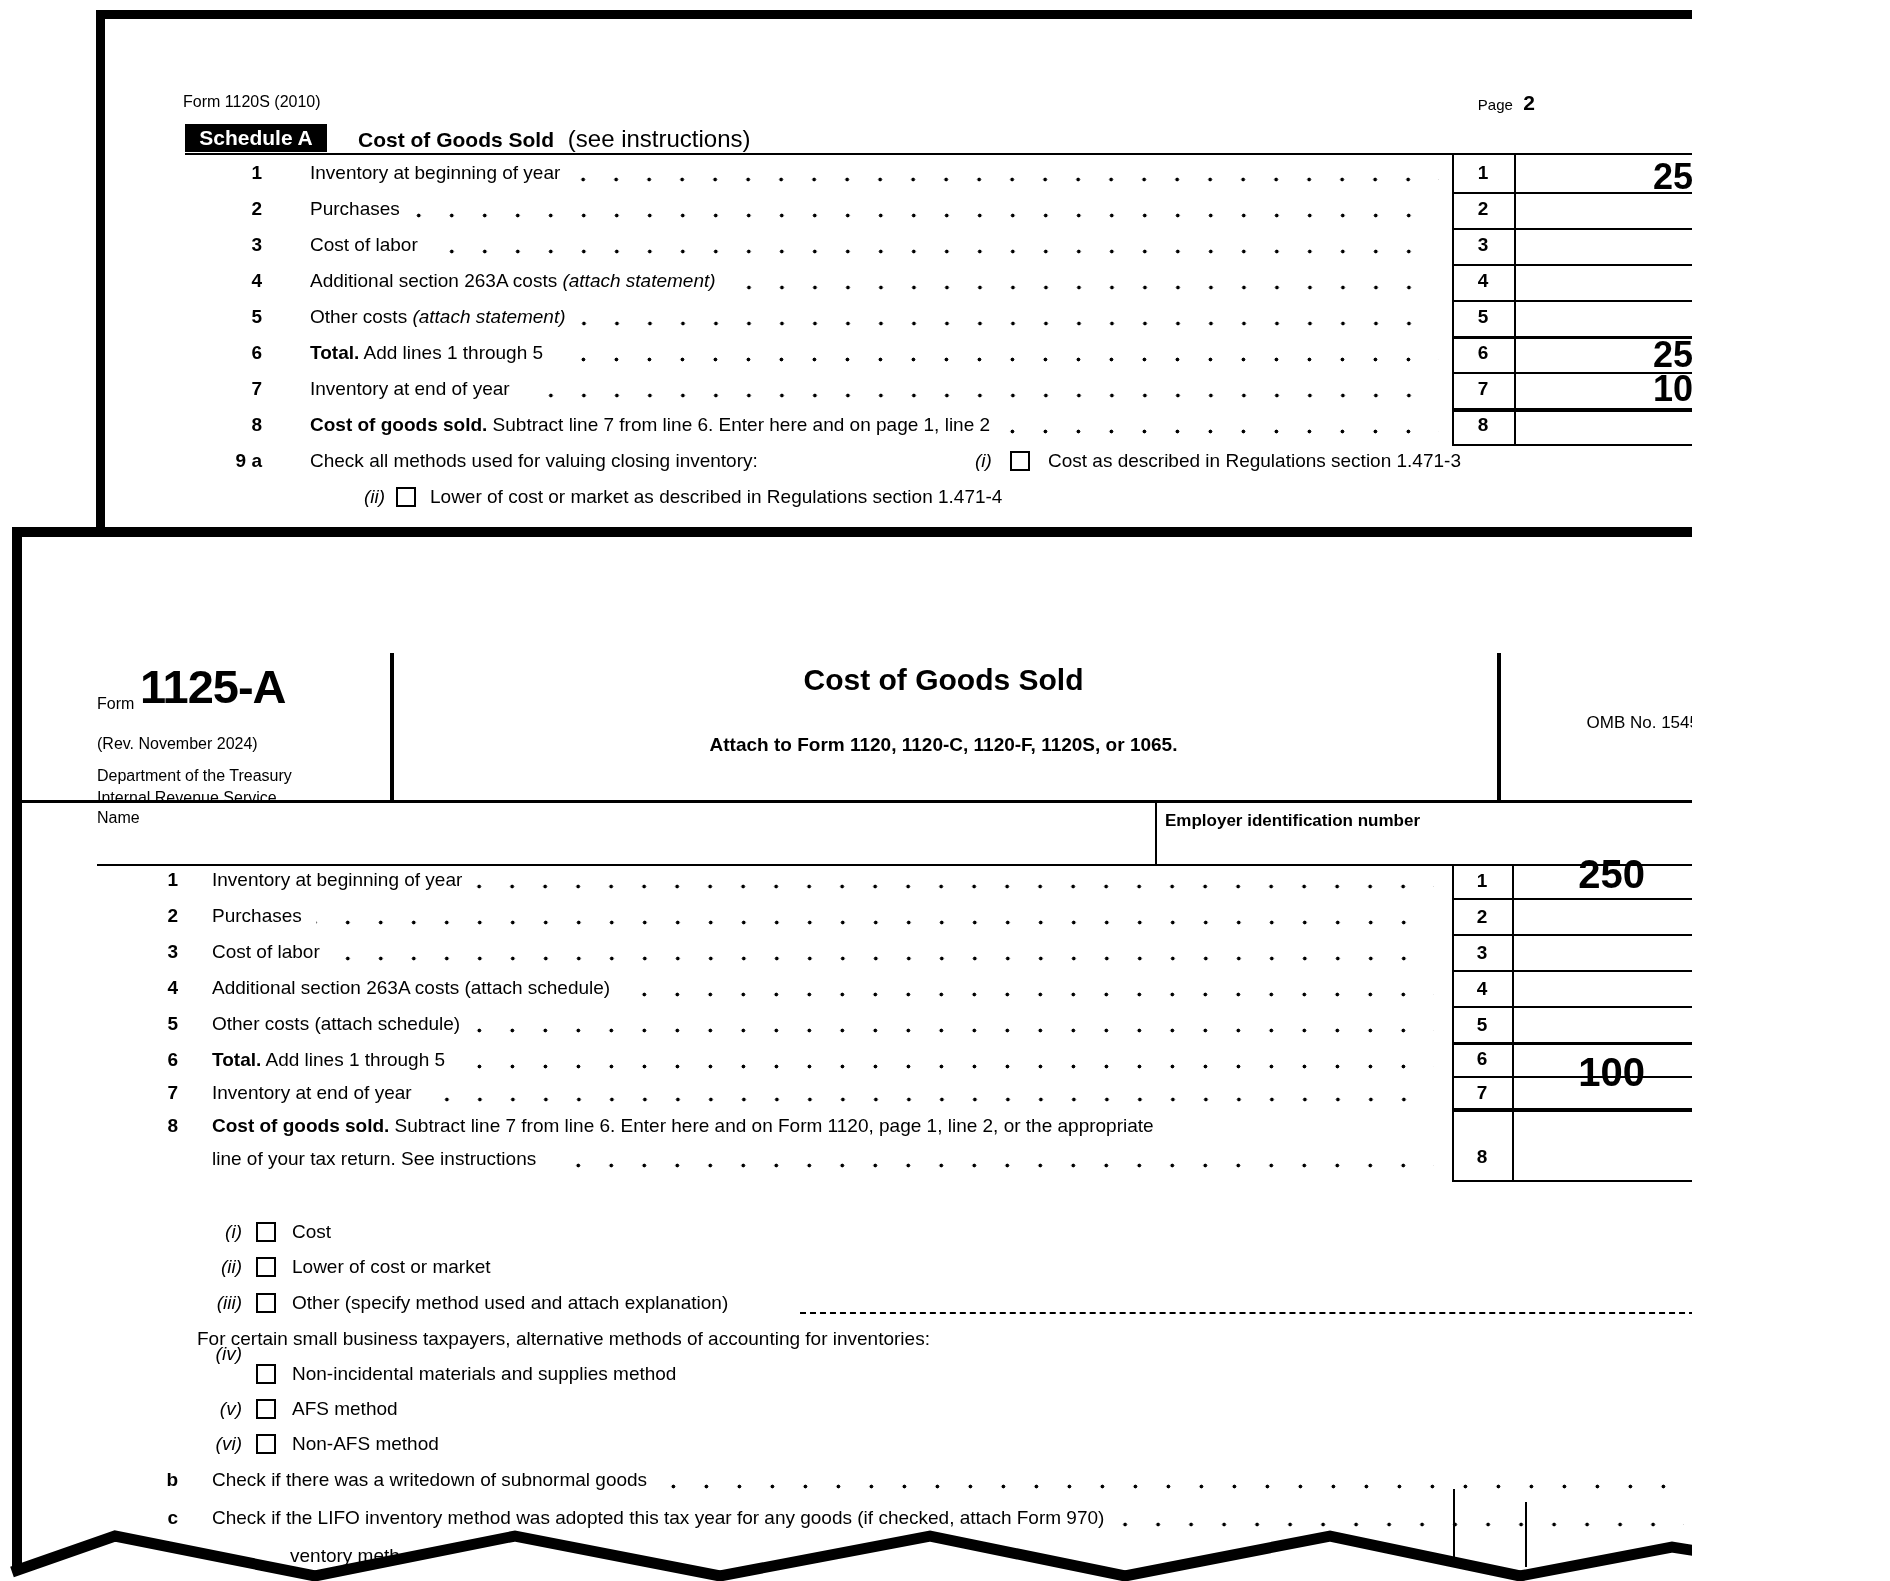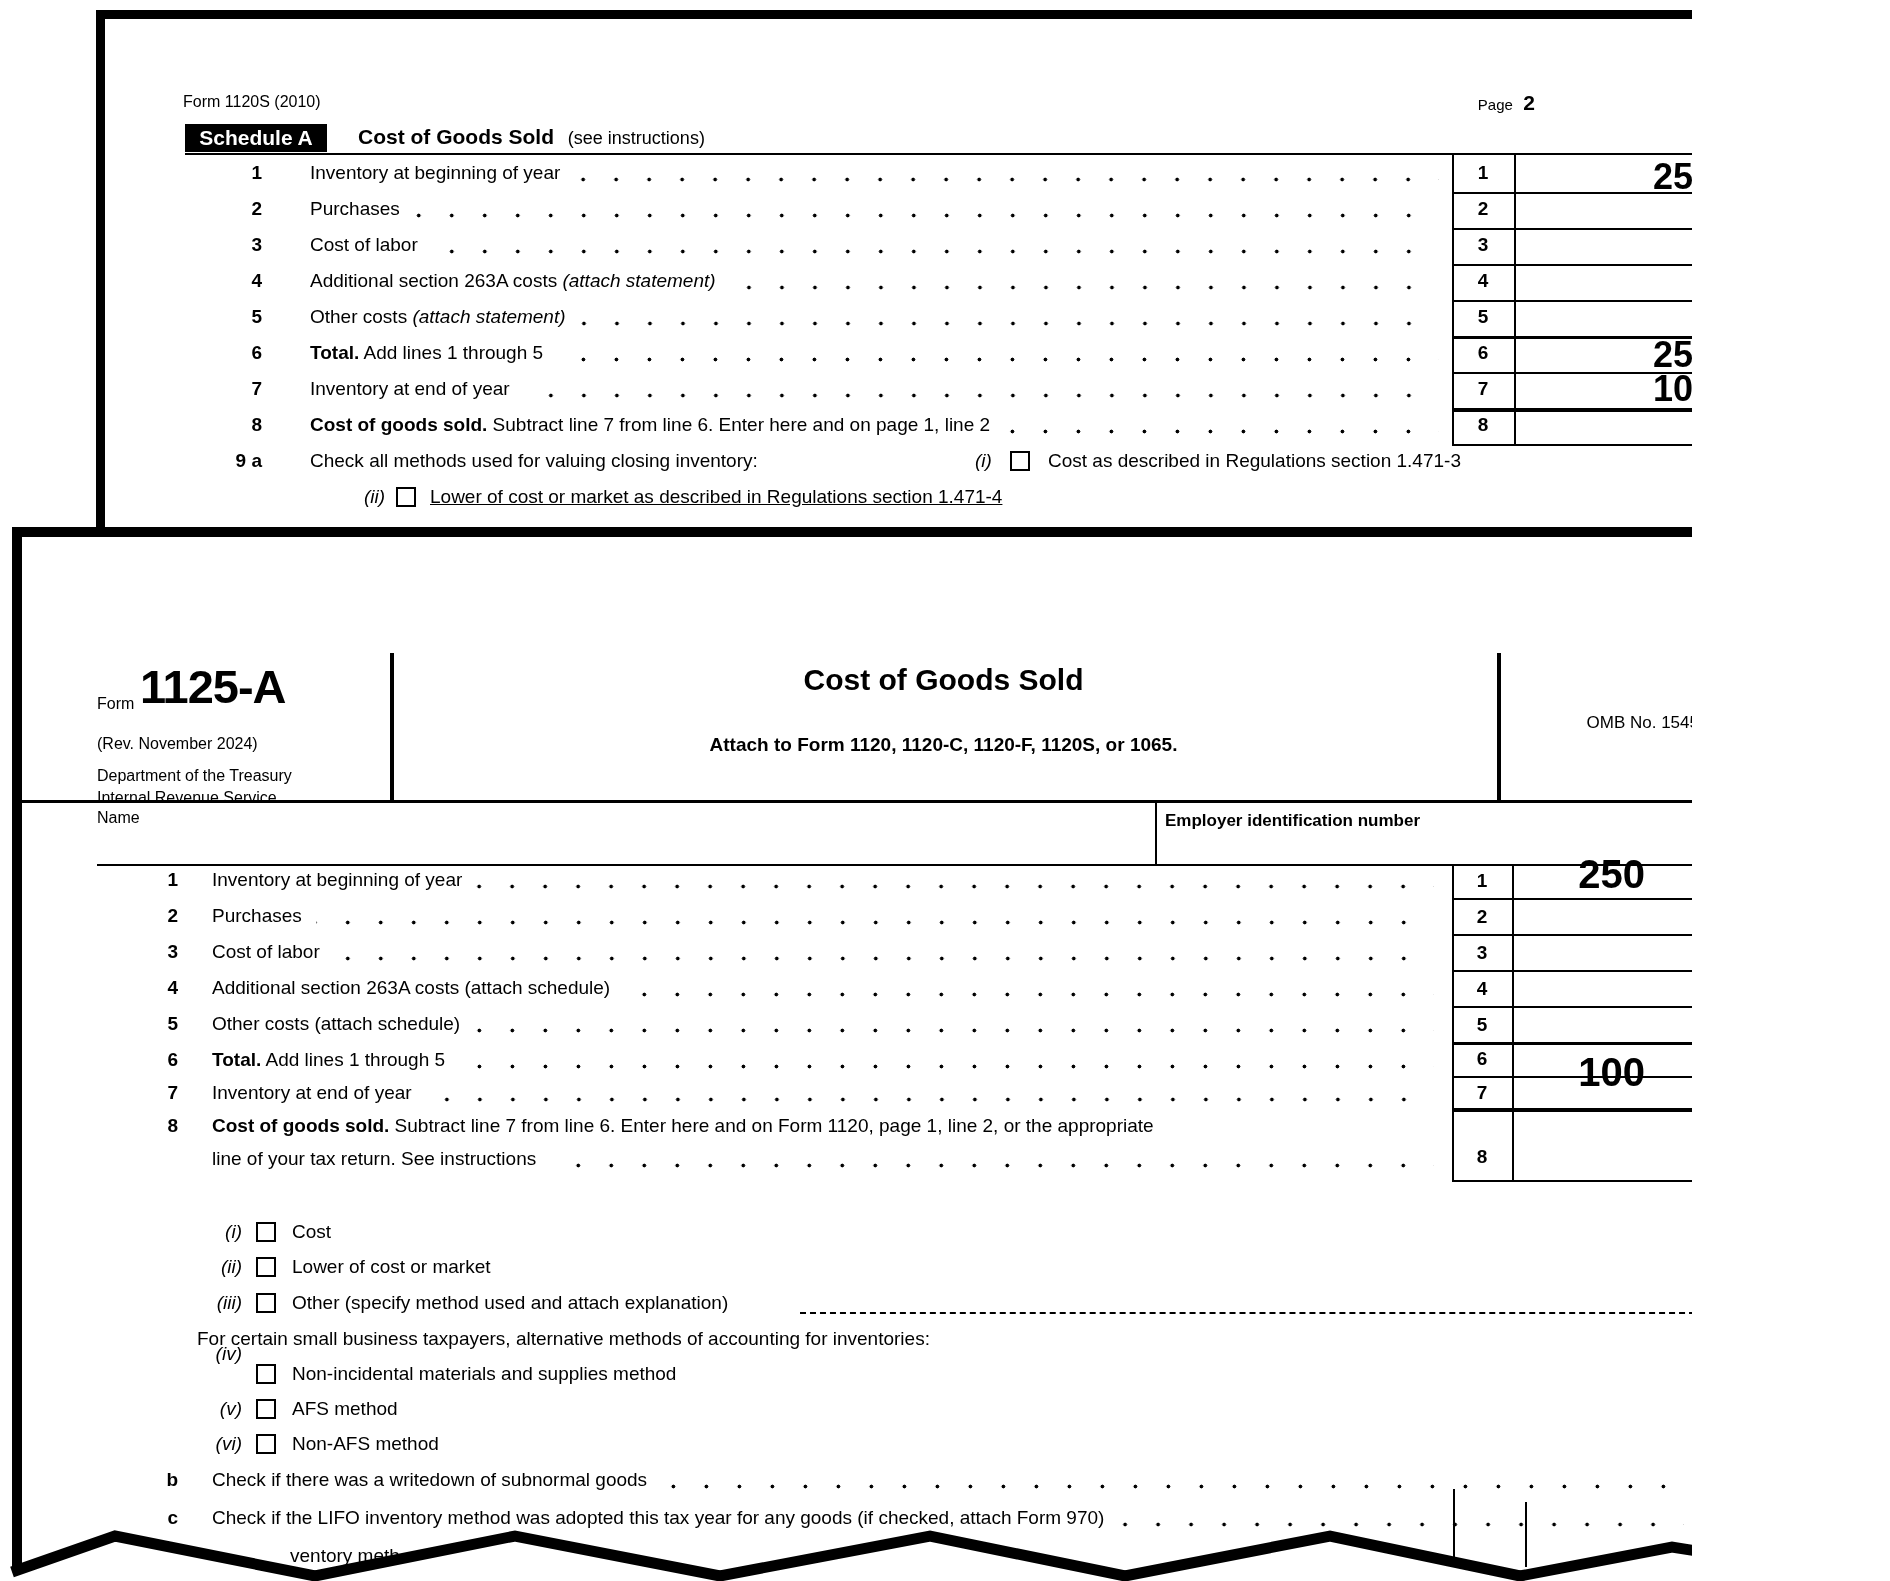--- a/index.html
+++ b/index.html
@@ -35,21 +35,21 @@
     <div class="abs" style="left:78px;top:74px;font-size:16px;">Form 1120S (2010)</div>
 
     <div class="abs" style="left:1250px;top:72px;width:180px;text-align:right;">
       <span style="font-size:15px;">Page</span>
       <span style="font-size:21px;font-weight:bold;margin-left:6px;">2</span>
     </div>
 
     <div class="badge" style="left:80px;top:105px;width:142px;height:28px;">Schedule A</div>
     <div class="abs nowrap" style="left:253px;top:106px;font-size:21px;font-weight:bold;">
       <span>Cost of Goods Sold</span>
-      <span style="font-weight:normal;font-size:18px;margin-left:8px;text-align:right;">(see instructions)</span>
+      <span style="font-weight:normal;font-size:24px;margin-left:8px;text-align:right;">(see instructions)</span>
     </div>
 
     <div class="hline" style="left:80px;top:134px;width:1604px;height:2px;"></div>
 
     <div class="vline" style="left:1347px;top:134px;width:2px;height:291px;"></div>
     <div class="vline" style="left:1409px;top:134px;width:2px;height:291px;"></div>
     <div class="vline" style="left:1620px;top:134px;width:2px;height:291px;"></div>
     <div class="vline" style="left:1684px;top:134px;width:2px;height:291px;"></div>
 
     <div class="hline" style="left:1347px;top:173px;width:337px;height:1.5px;"></div>
@@ -118,21 +118,21 @@
     <div class="abs" style="left:0;top:429px;width:100%;height:28px;font-size:19px;line-height:26px;">
       <span class="abs num" style="left:100px;width:57px;text-align:right;">9 a</span>
       <span class="abs" style="left:205px;">Check all methods used for valuing closing inventory:</span>
       <span class="abs" style="left:870px;font-style:italic;">(i)</span>
       <span class="cb" style="left:905px;top:3px;"></span>
       <span class="abs" style="left:943px;">Cost as described in Regulations section 1.471-3</span>
     </div>
     <div class="abs" style="left:0;top:465px;width:100%;height:28px;font-size:19px;line-height:26px;">
       <span class="abs" style="left:240px;width:40px;text-align:right;font-style:italic;">(ii)</span>
       <span class="cb" style="left:291px;top:3px;"></span>
-      <span class="abs" style="left:325px;text-decoration:underline;">Lower of cost or market as described in Regulations section 1.471-4</span>
+      <span class="abs" style="left:325px;">Lower of cost or market as described in Regulations section 1.471-4</span>
     </div>
   </div>
 
   <div id="sheet-1125a" class="sheet">
 
     <span class="abs" style="left:75px;top:158px;font-size:16px;">Form</span>
     <span class="abs" style="left:118px;top:122px;font-size:47px;font-weight:bold;letter-spacing:-1px;">1125-A</span>
     <span class="abs" style="left:75px;top:198px;font-size:16px;">(Rev. November 2024)</span>
     <span class="abs" style="left:75px;top:230px;font-size:16px;">Department of the Treasury</span>
     <span class="abs" style="left:75px;top:252px;font-size:16px;">Internal Revenue Service</span>

